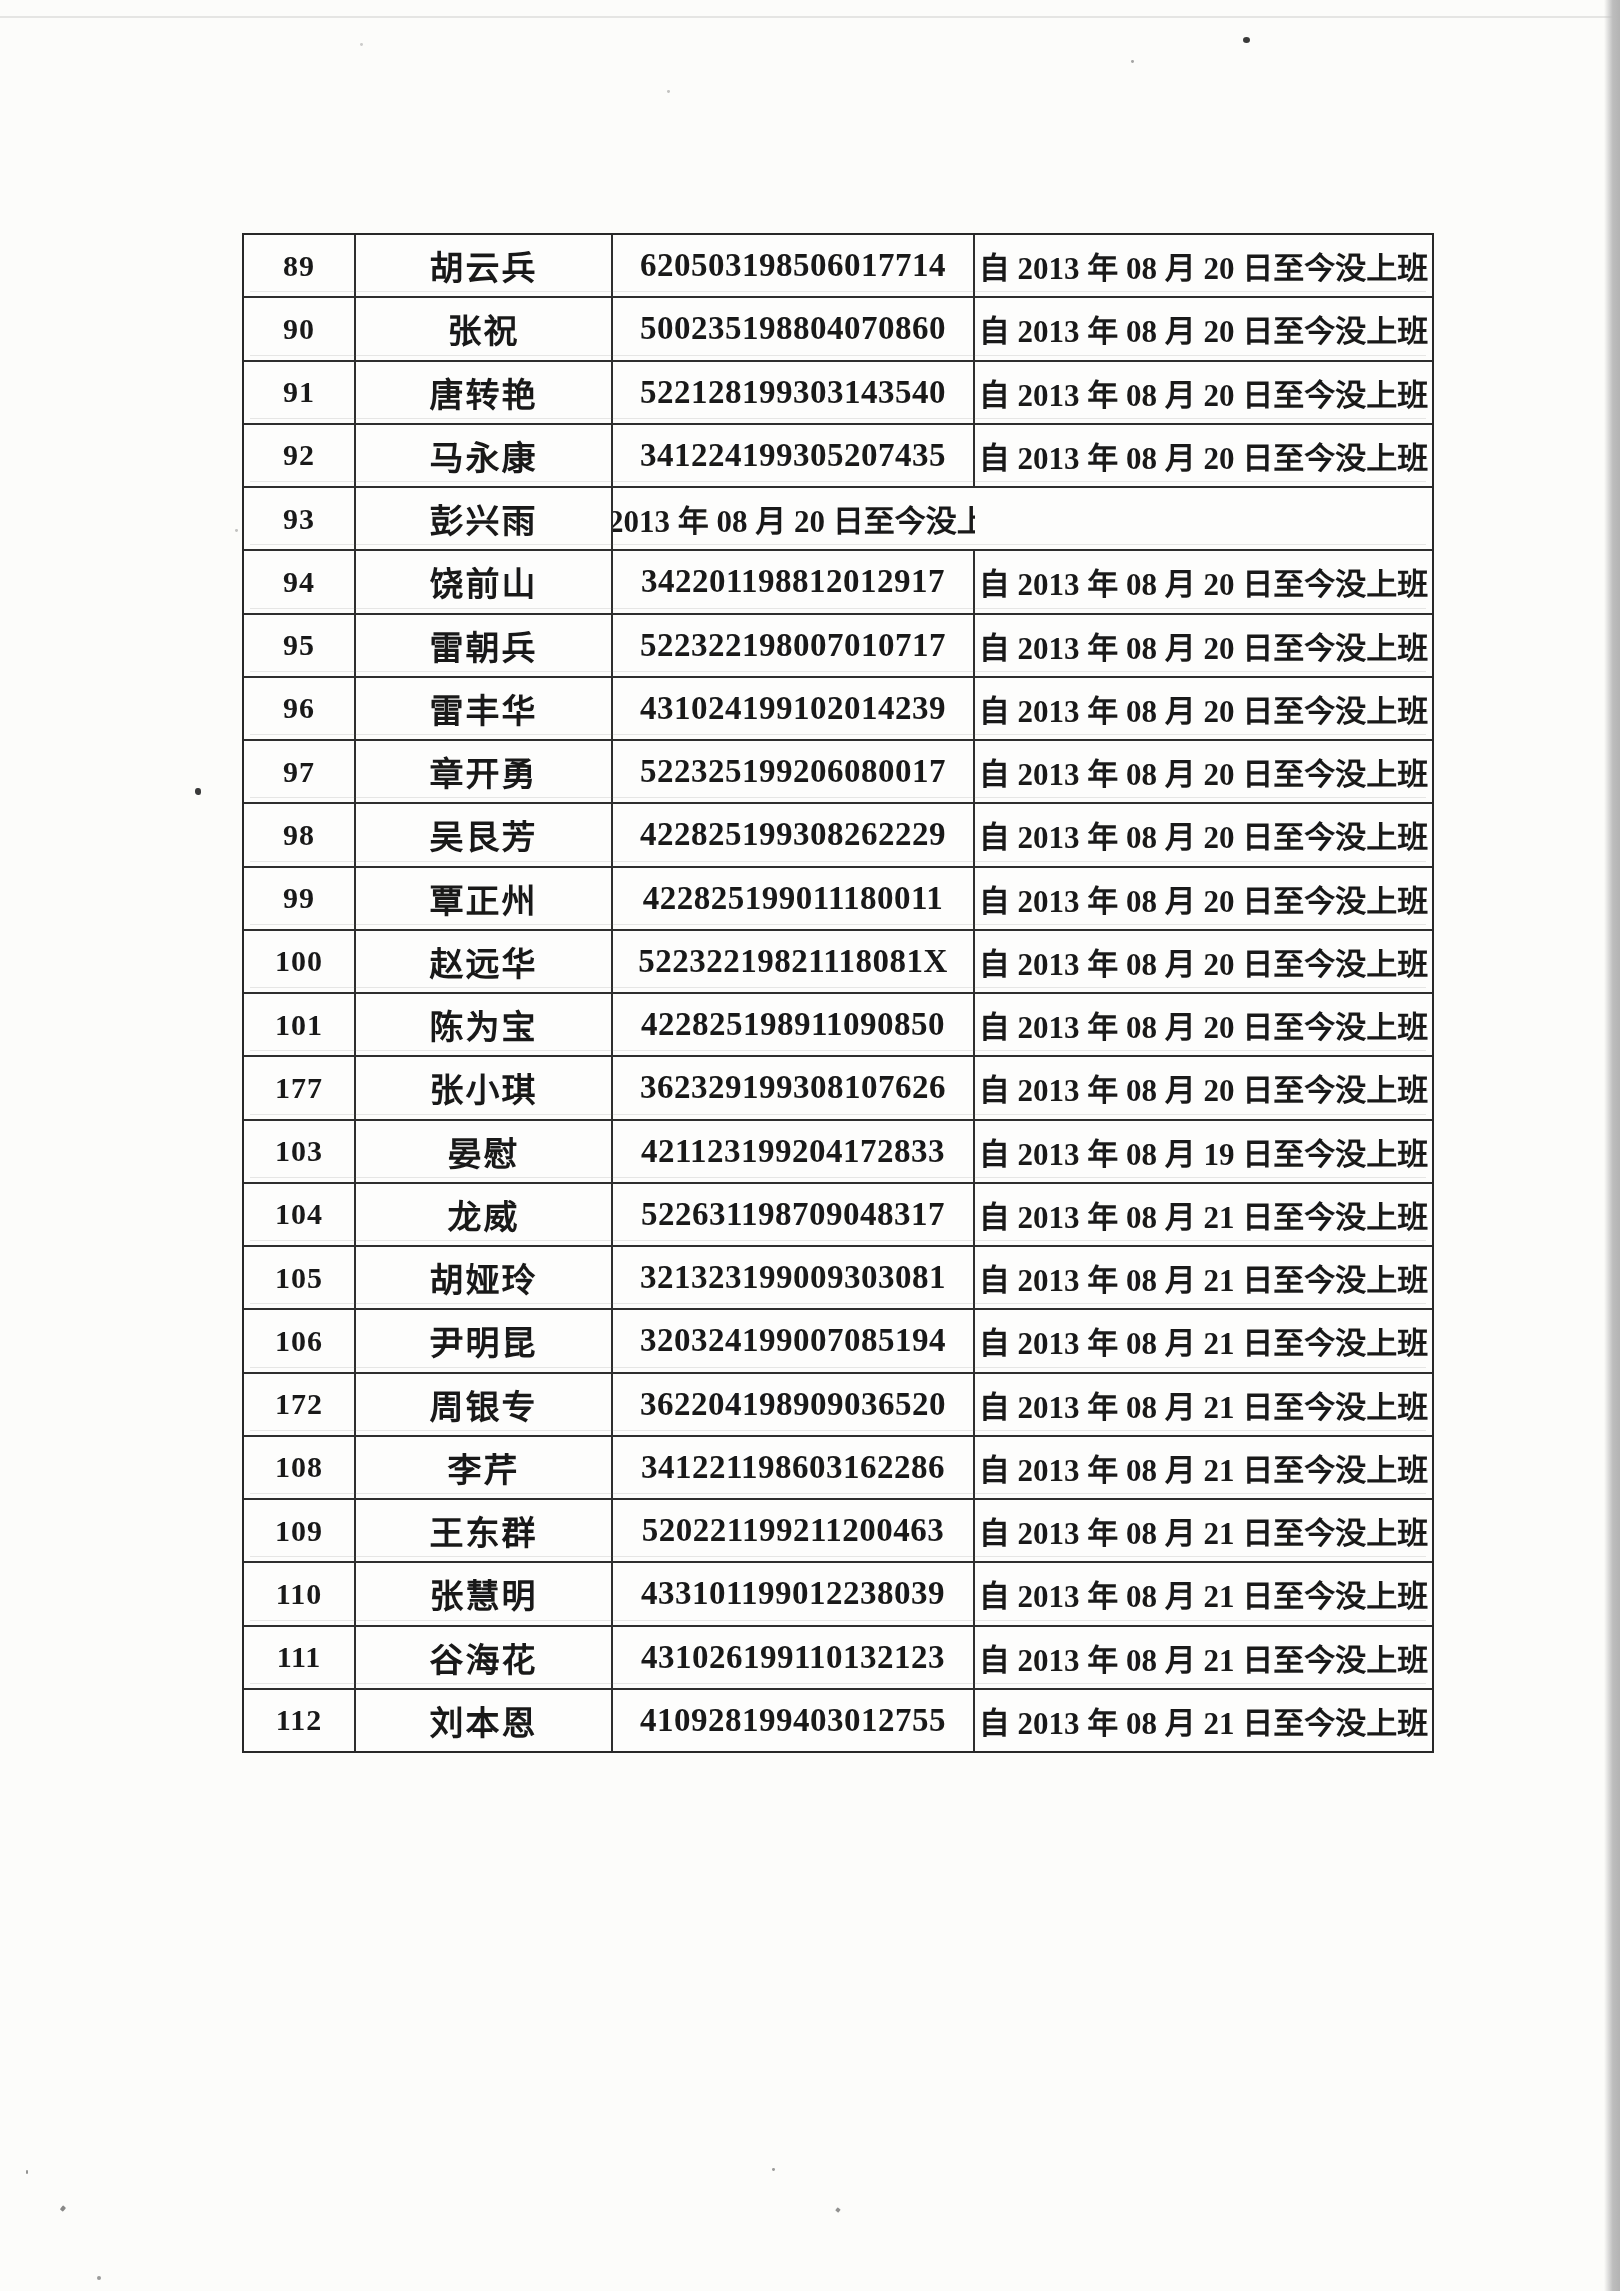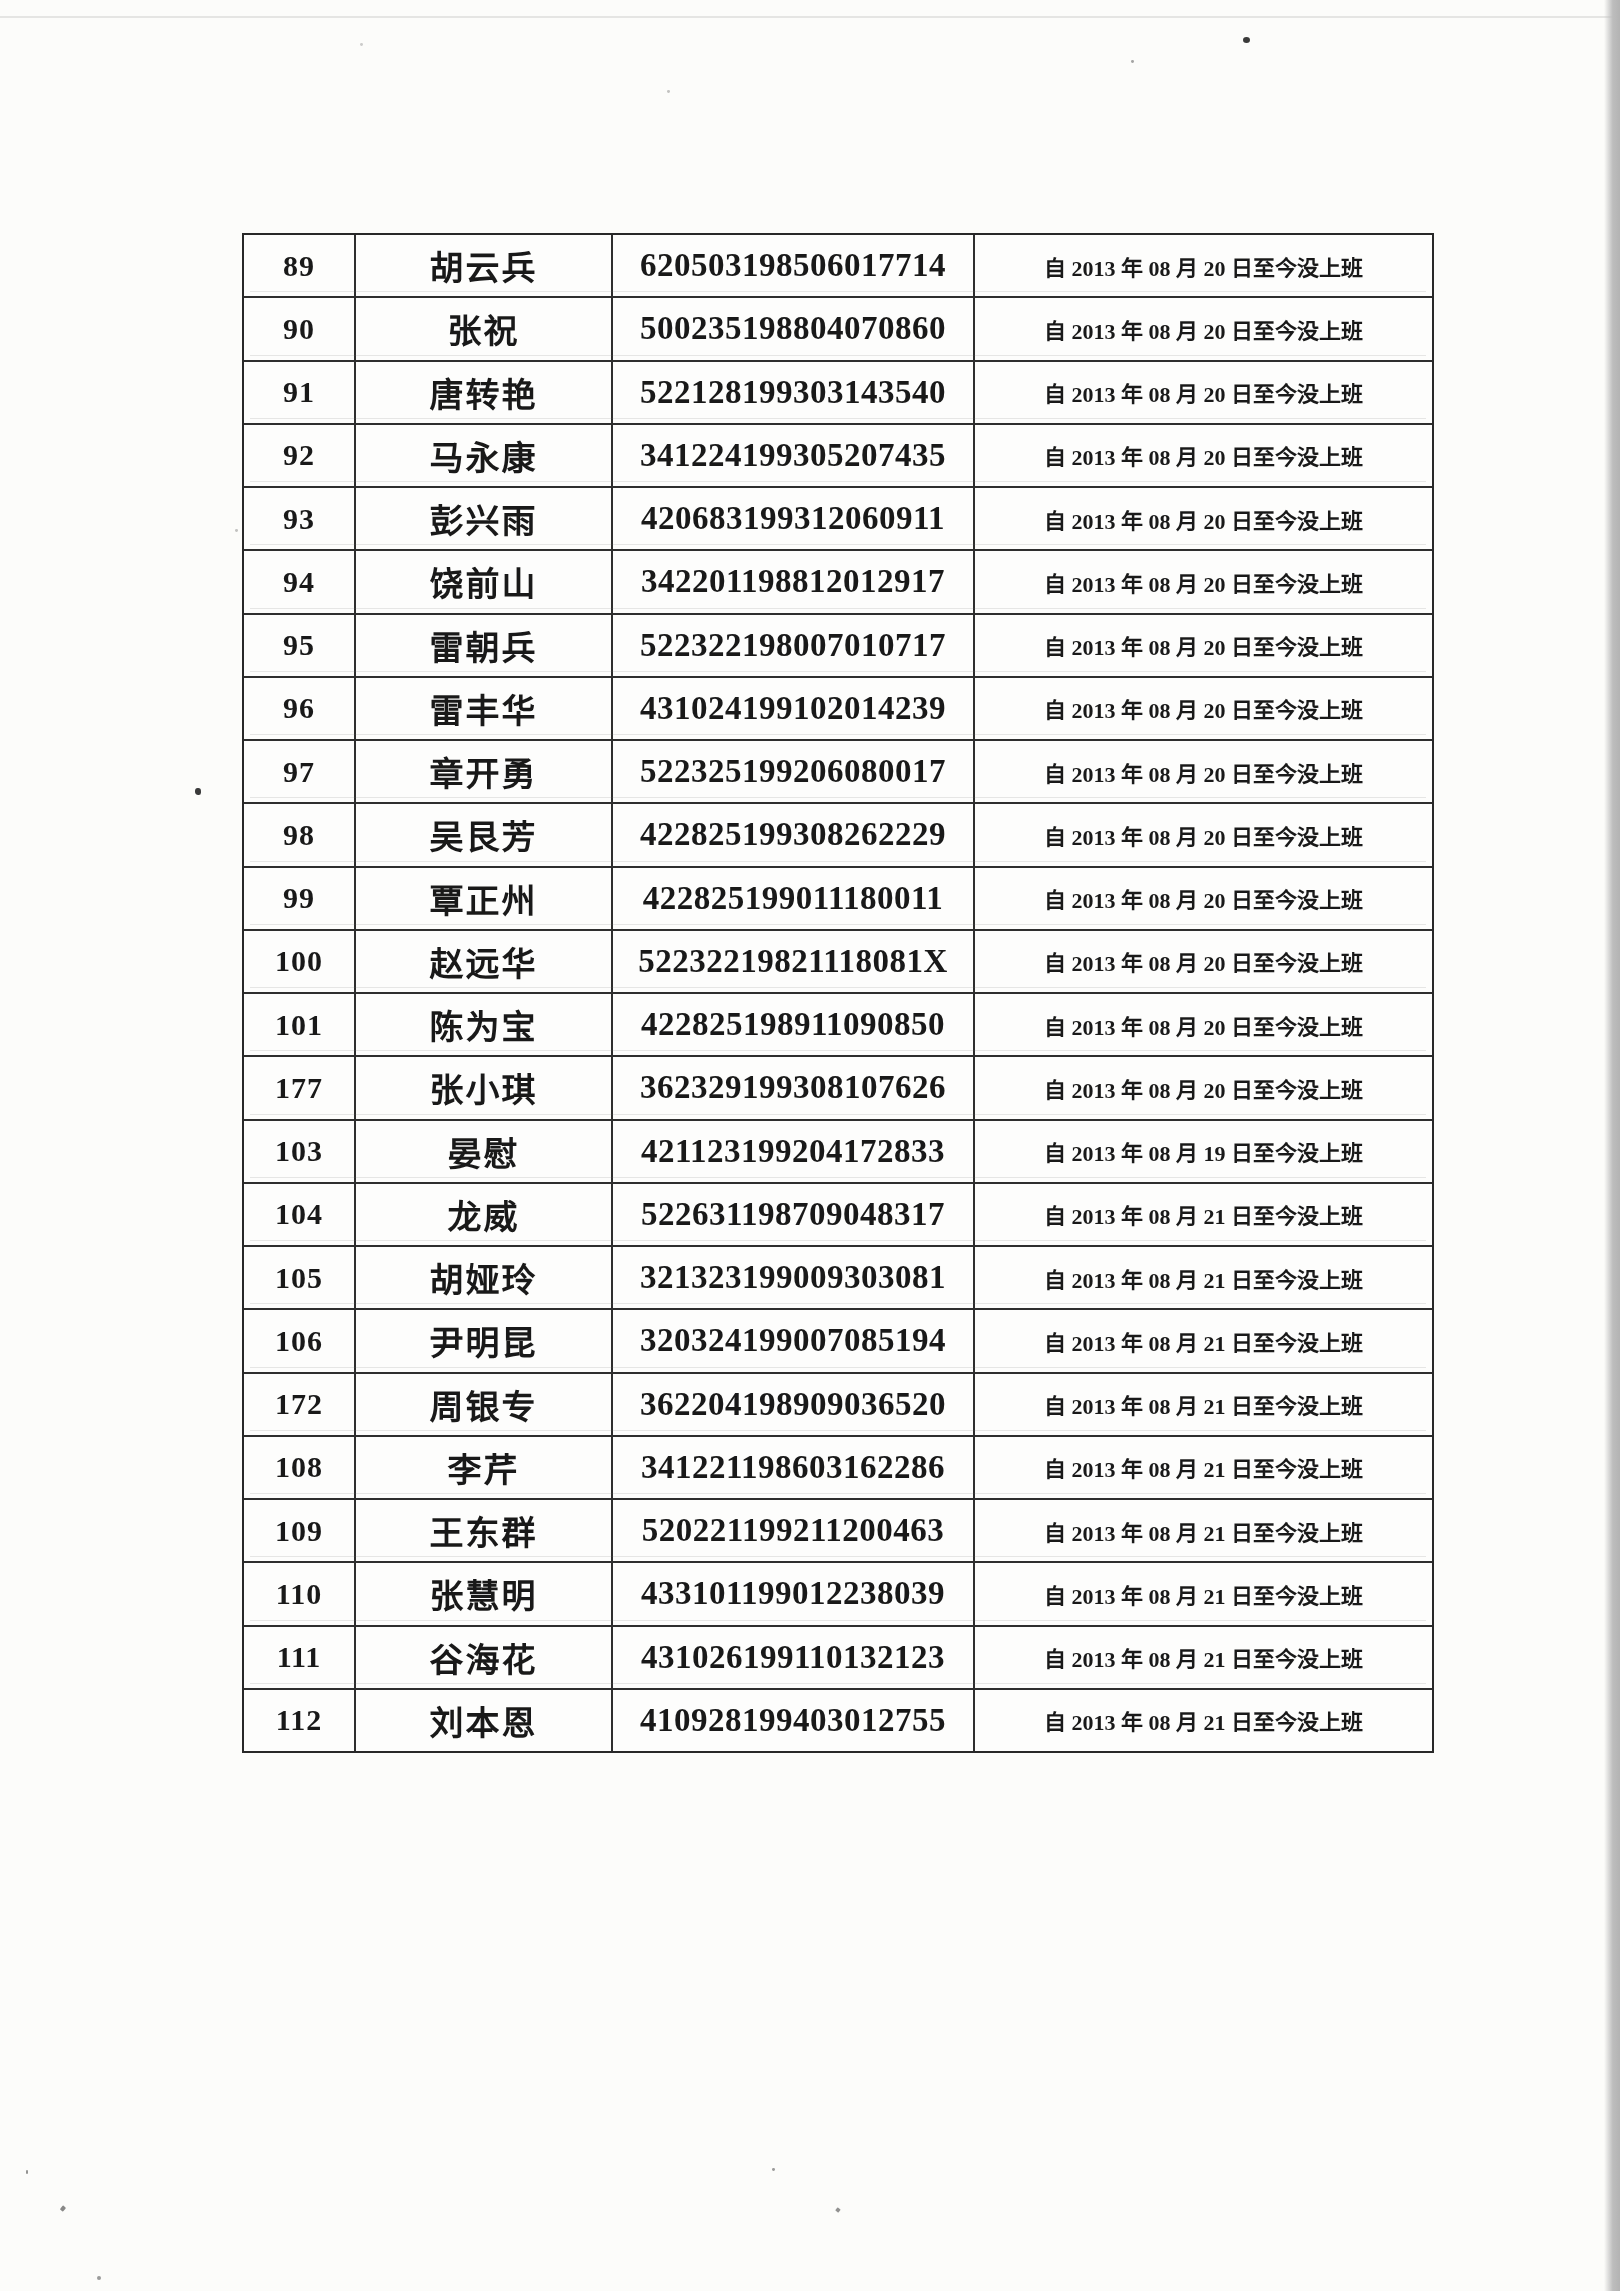--- a/index.html
+++ b/index.html
@@ -36,21 +36,21 @@
   }
   .tr:last-child::after{display:none;}
   .td{
     display:flex;align-items:center;justify-content:center;
     border-right:2px solid #2e2e2e;box-sizing:border-box;overflow:hidden;
   }
   .td:last-child{border-right:none;}
   .c-no{font-size:30px;font-weight:700;letter-spacing:1px;}
   .c-name{font-size:34px;font-weight:600;letter-spacing:2px;}
   .c-id{font-size:33px;font-weight:700;letter-spacing:0.5px;text-align:center;}
-  .c-status{font-size:22px;font-weight:600;padding:0 9.8px;white-space:nowrap;}
+  .c-status{font-size:31px;font-weight:600;padding:0 9.8px;white-space:nowrap;}
   
   .speck{position:absolute;background:#3a3a3a;border-radius:50%;}
   .s1{left:1243px;top:37px;width:6.9px;height:5.9px;}
   .s2{left:1131px;top:60px;width:2.9px;height:2.9px;opacity:.45;}
   .s3{left:667px;top:90px;width:2.9px;height:2.9px;opacity:.3;}
   .s4{left:360px;top:43px;width:2.9px;height:2.9px;opacity:.25;}
   .s5{left:195px;top:788px;width:5.9px;height:6.9px;border-radius:50% 50% 40% 60%;}
   .s6{left:25.5px;top:2170px;width:2.9px;height:3.9px;opacity:.55;}
   .s7{left:61px;top:2206px;width:3.9px;height:4.9px;opacity:.6;transform:rotate(40deg);border-radius:20%;}
   .s8{left:772px;top:2168px;width:2.9px;height:2.9px;opacity:.5;}
@@ -89,21 +89,20 @@
   <div class="tr">
     <div class="td c-no">92</div>
     <div class="td c-name">马永康</div>
     <div class="td c-id">341224199305207435</div>
     <div class="td c-status">自 2013 年 08 月 20 日至今没上班</div>
   </div>
 
   <div class="tr">
     <div class="td c-no">93</div>
     <div class="td c-name">彭兴雨</div>
-    <div class="td c-id">420683199312060911</div>
     <div class="td c-status">自 2013 年 08 月 20 日至今没上班</div>
   </div>
 
   <div class="tr">
     <div class="td c-no">94</div>
     <div class="td c-name">饶前山</div>
     <div class="td c-id">342201198812012917</div>
     <div class="td c-status">自 2013 年 08 月 20 日至今没上班</div>
   </div>
 

